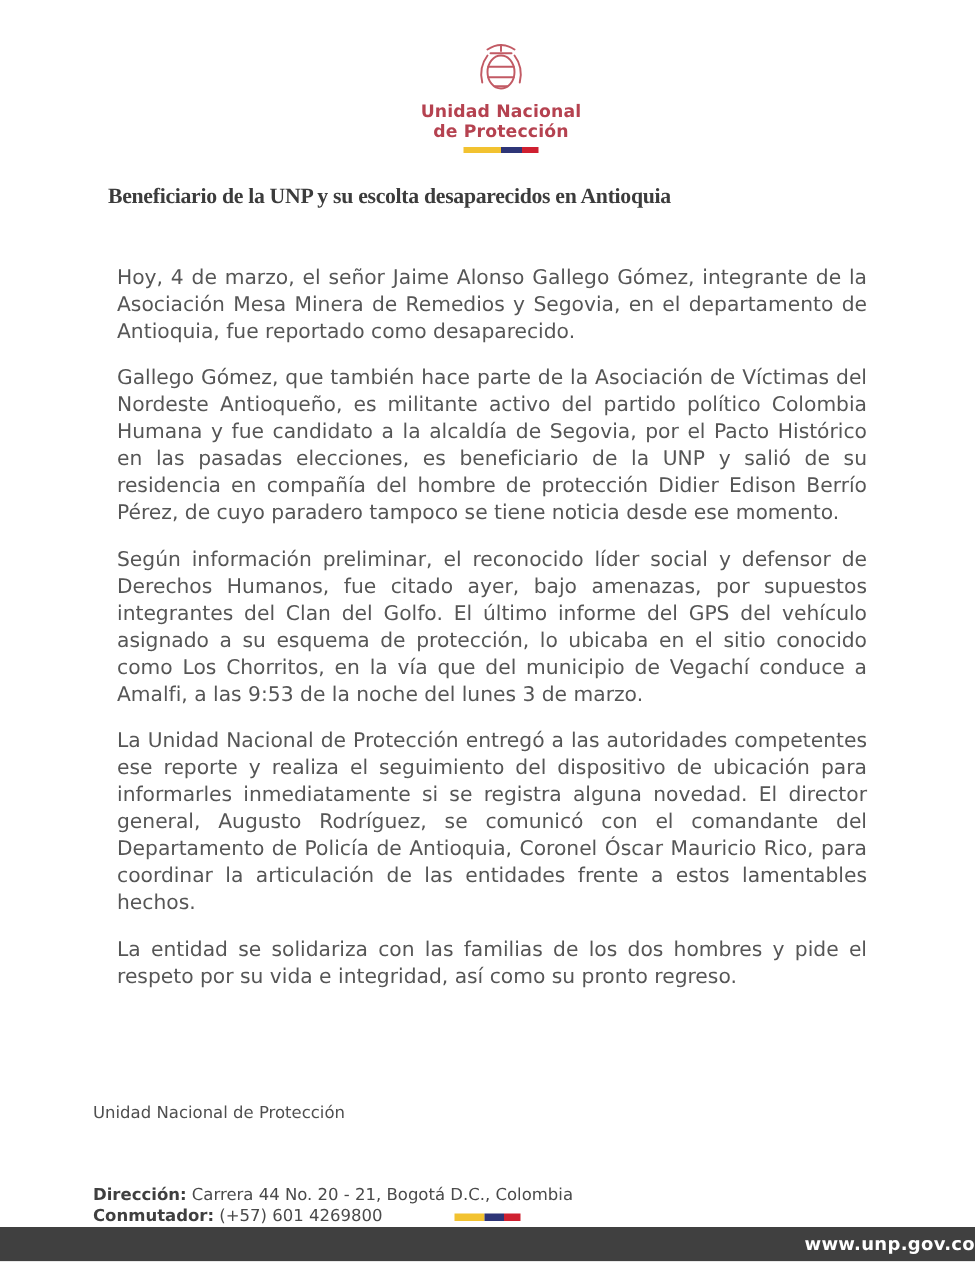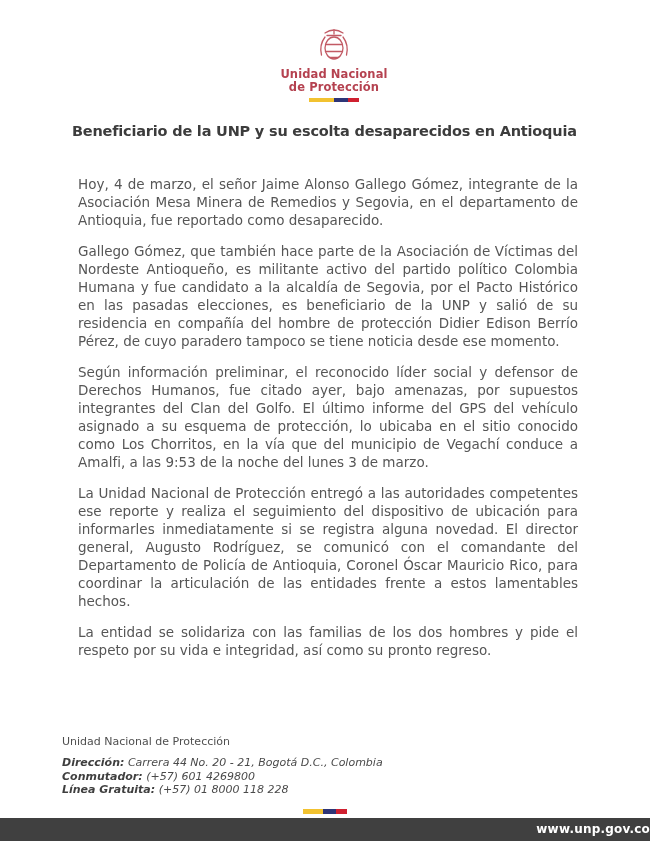--- a/index.html
+++ b/index.html
@@ -38,20 +38,21 @@
     font-size: 13.5px;
     color: #4a4a4a;
   }
   .headline {
     margin: 21px 0 0 72px;
     font-size: 14.5px;
     font-weight: bold;
     color: #3c3c3c;
     letter-spacing: -0.2px;
     white-space: nowrap;
+    font-family: Liberation Serif, serif;
   }
 
   
   .content { margin: 36px 72px 0 78px; }
   .content p {
     margin: 0 0 13px 0;
     font-size: 13.5px;
     line-height: 18px;
     color: #565656;
     text-align: justify;
@@ -59,25 +60,24 @@
 
   
   .footer-brand {
     position: absolute;
     left: 62px; top: 735px;
     font-size: 11px;
     color: #4f4f4f;
   }
   .contact-block {
     position: absolute;
-    left: 62px; top: 756px;
+    left: 62px; top: 790px;
     font-size: 11px;
     line-height: 13.5px;
     color: #4a4a4a;
-    font-style: italic;
   }
   .contact-block .lbl { font-weight: bold; color: #3f3f3f; }
   .small-flag {
     position: absolute;
     left: 303px; top: 809px;
     width: 44px; height: 5px;
     display: flex;
   }
   .small-flag .y { flex: 0 0 45%; }
   .small-flag .b { flex: 0 0 30%; }

